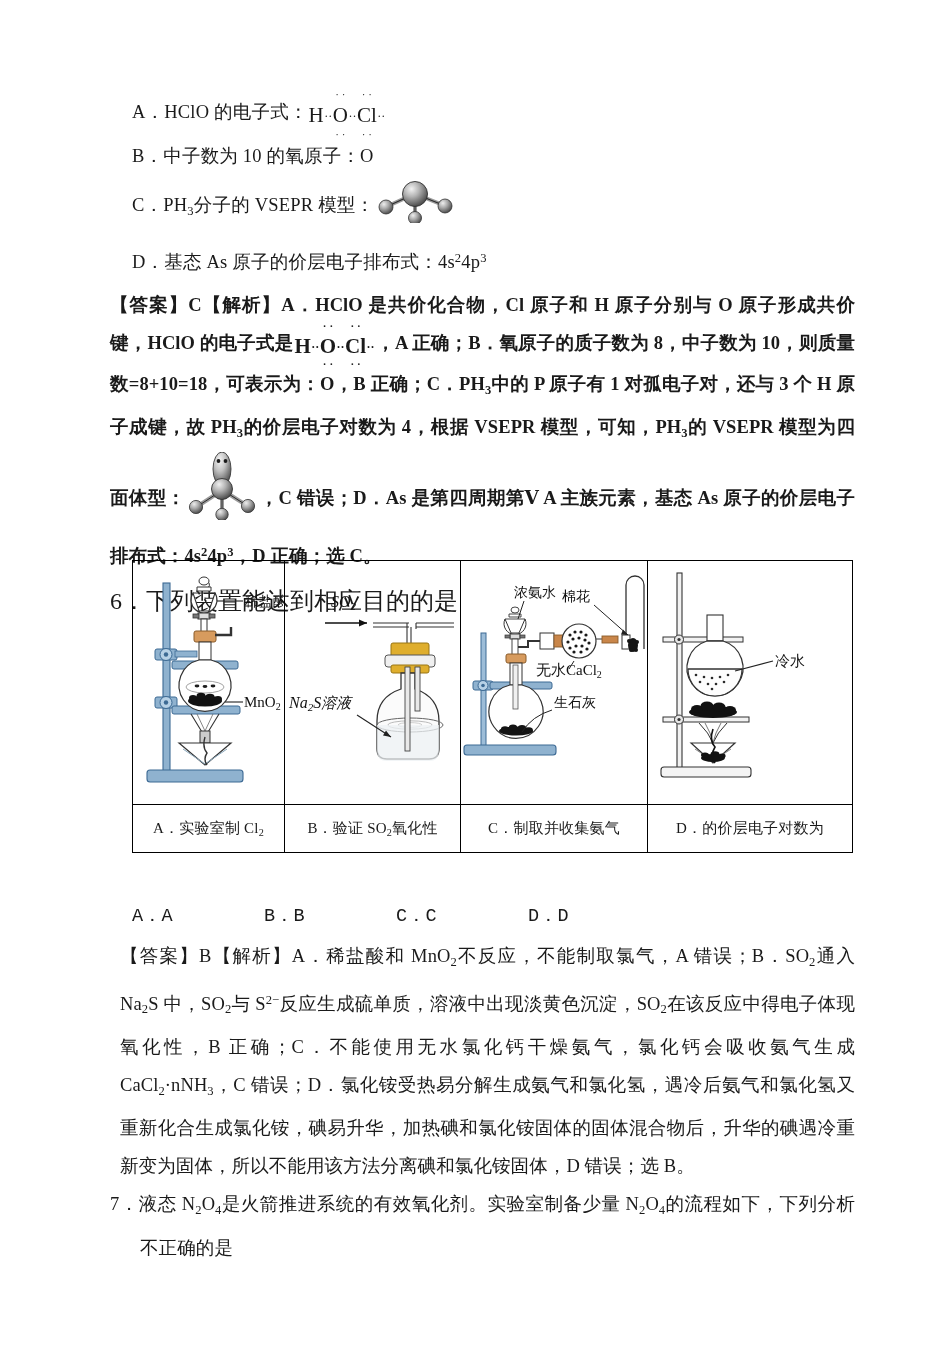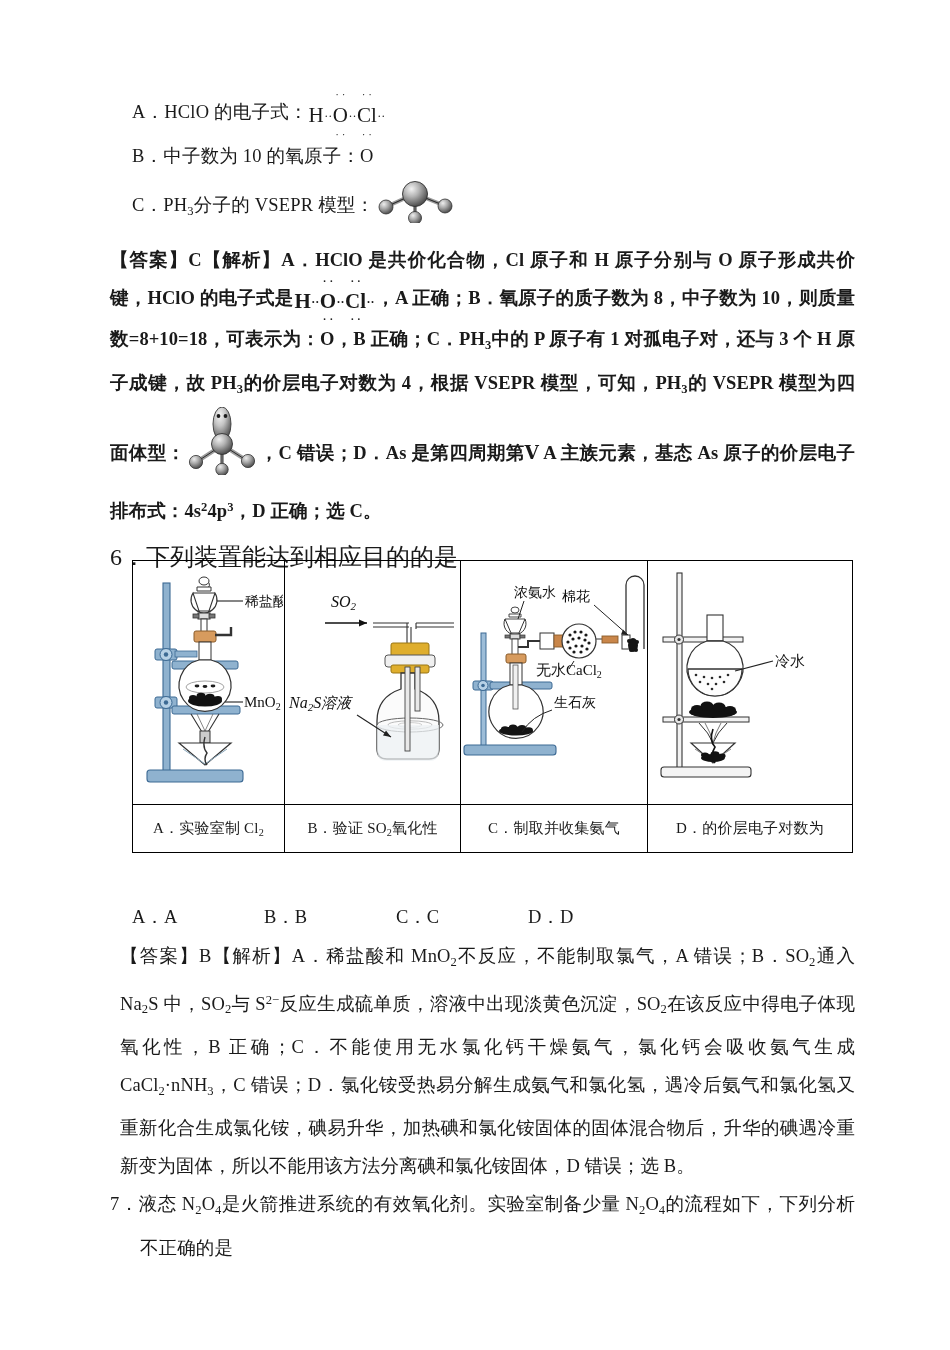--- a/index.html
+++ b/index.html
@@ -109,20 +109,21 @@
   }
   .figcell { position: relative; }
   .fig-wrap { display: block; margin: 0 auto; }
 
   
   .answer-row {
     margin: 2px 0 0 22px;
     font-size: 18.5px;
     line-height: 40px;
     white-space: nowrap;
+    font-family: Liberation Mono, monospace;
   }
   .answer-row span.a { display: inline-block; width: 132px; }
 
   .q-num { font-size: 24px; line-height: 38px; }
   .hang {
     padding-left: 30px;
     text-indent: -30px;
   }
 </style>
 </head>
@@ -161,20 +162,23 @@
         <path d="M41 40 L41 20" fill="none" stroke-width="4" stroke="#9a9a9a"></path>
         <path d="M41 40 L41 20" fill="none" stroke-width="1.1" stroke="#2b2b2b"></path>
       </g>
       <circle cx="41" cy="17" r="12.5" fill="url(#gbig)" stroke="#303030" stroke-width="0.9"></circle>
       <circle cx="12" cy="30" r="7" fill="url(#gsm)" stroke="#303030" stroke-width="0.8"></circle>
       <circle cx="71" cy="29" r="7" fill="url(#gsm)" stroke="#303030" stroke-width="0.8"></circle>
       <circle cx="41" cy="41" r="6.5" fill="url(#gsm)" stroke="#303030" stroke-width="0.8"></circle>
     </svg></span>
   </div>
 
+  <div class="opt-line">
+    <span>D．</span><span>基态 As 原子的价层电子排布式：</span><span>4s</span><sup>2</sup><span>4p</span><sup>3</sup>
+  </div>
 
   <div class="para" style="margin-top:4px;font-weight:bold;">
     <span>【答案】</span><span>C</span><span>【解析】</span><span>A．HClO 是共价化合物，Cl 原子和 H 原子分别与 O 原子形成共价键，HClO 的电子式是</span><span class="lewis"><span class="atom">H</span><span class="sidedots">··</span><span class="atom">O<span class="dotpair-top">··</span><span class="dotpair-bot">··</span></span><span class="sidedots">··</span><span class="atom">Cl<span class="dotpair-top">··</span><span class="dotpair-bot">··</span></span><span class="sidedots">··</span></span><span>，A 正确；B．氧原子的质子数为 8，中子数为 10，则质量数=8+10=18，可表示为：O，B 正确；C．PH</span><sub>3</sub><span>中的 P 原子有 1 对孤电子对，还与 3 个 H 原子成键，故 PH</span><sub>3</sub><span>的价层电子对数为 4，根据 VSEPR 模型，可知，PH</span><sub>3</sub><span>的 VSEPR 模型为四面体型：</span><span class="mol" style="vertical-align:-16px;"><svg width="74" height="68" viewBox="0 0 74 68">
       <defs>
         <radialGradient id="globe" cx="38%" cy="24%" r="72%">
           <stop offset="0%" stop-color="#f5f5f5"></stop>
                 <stop offset="45%" stop-color="#c3c3c3"></stop>
                 <stop offset="100%" stop-color="#5a5a5a"></stop>
         </radialGradient>
         <radialGradient id="gctr" cx="36%" cy="28%" r="72%">

